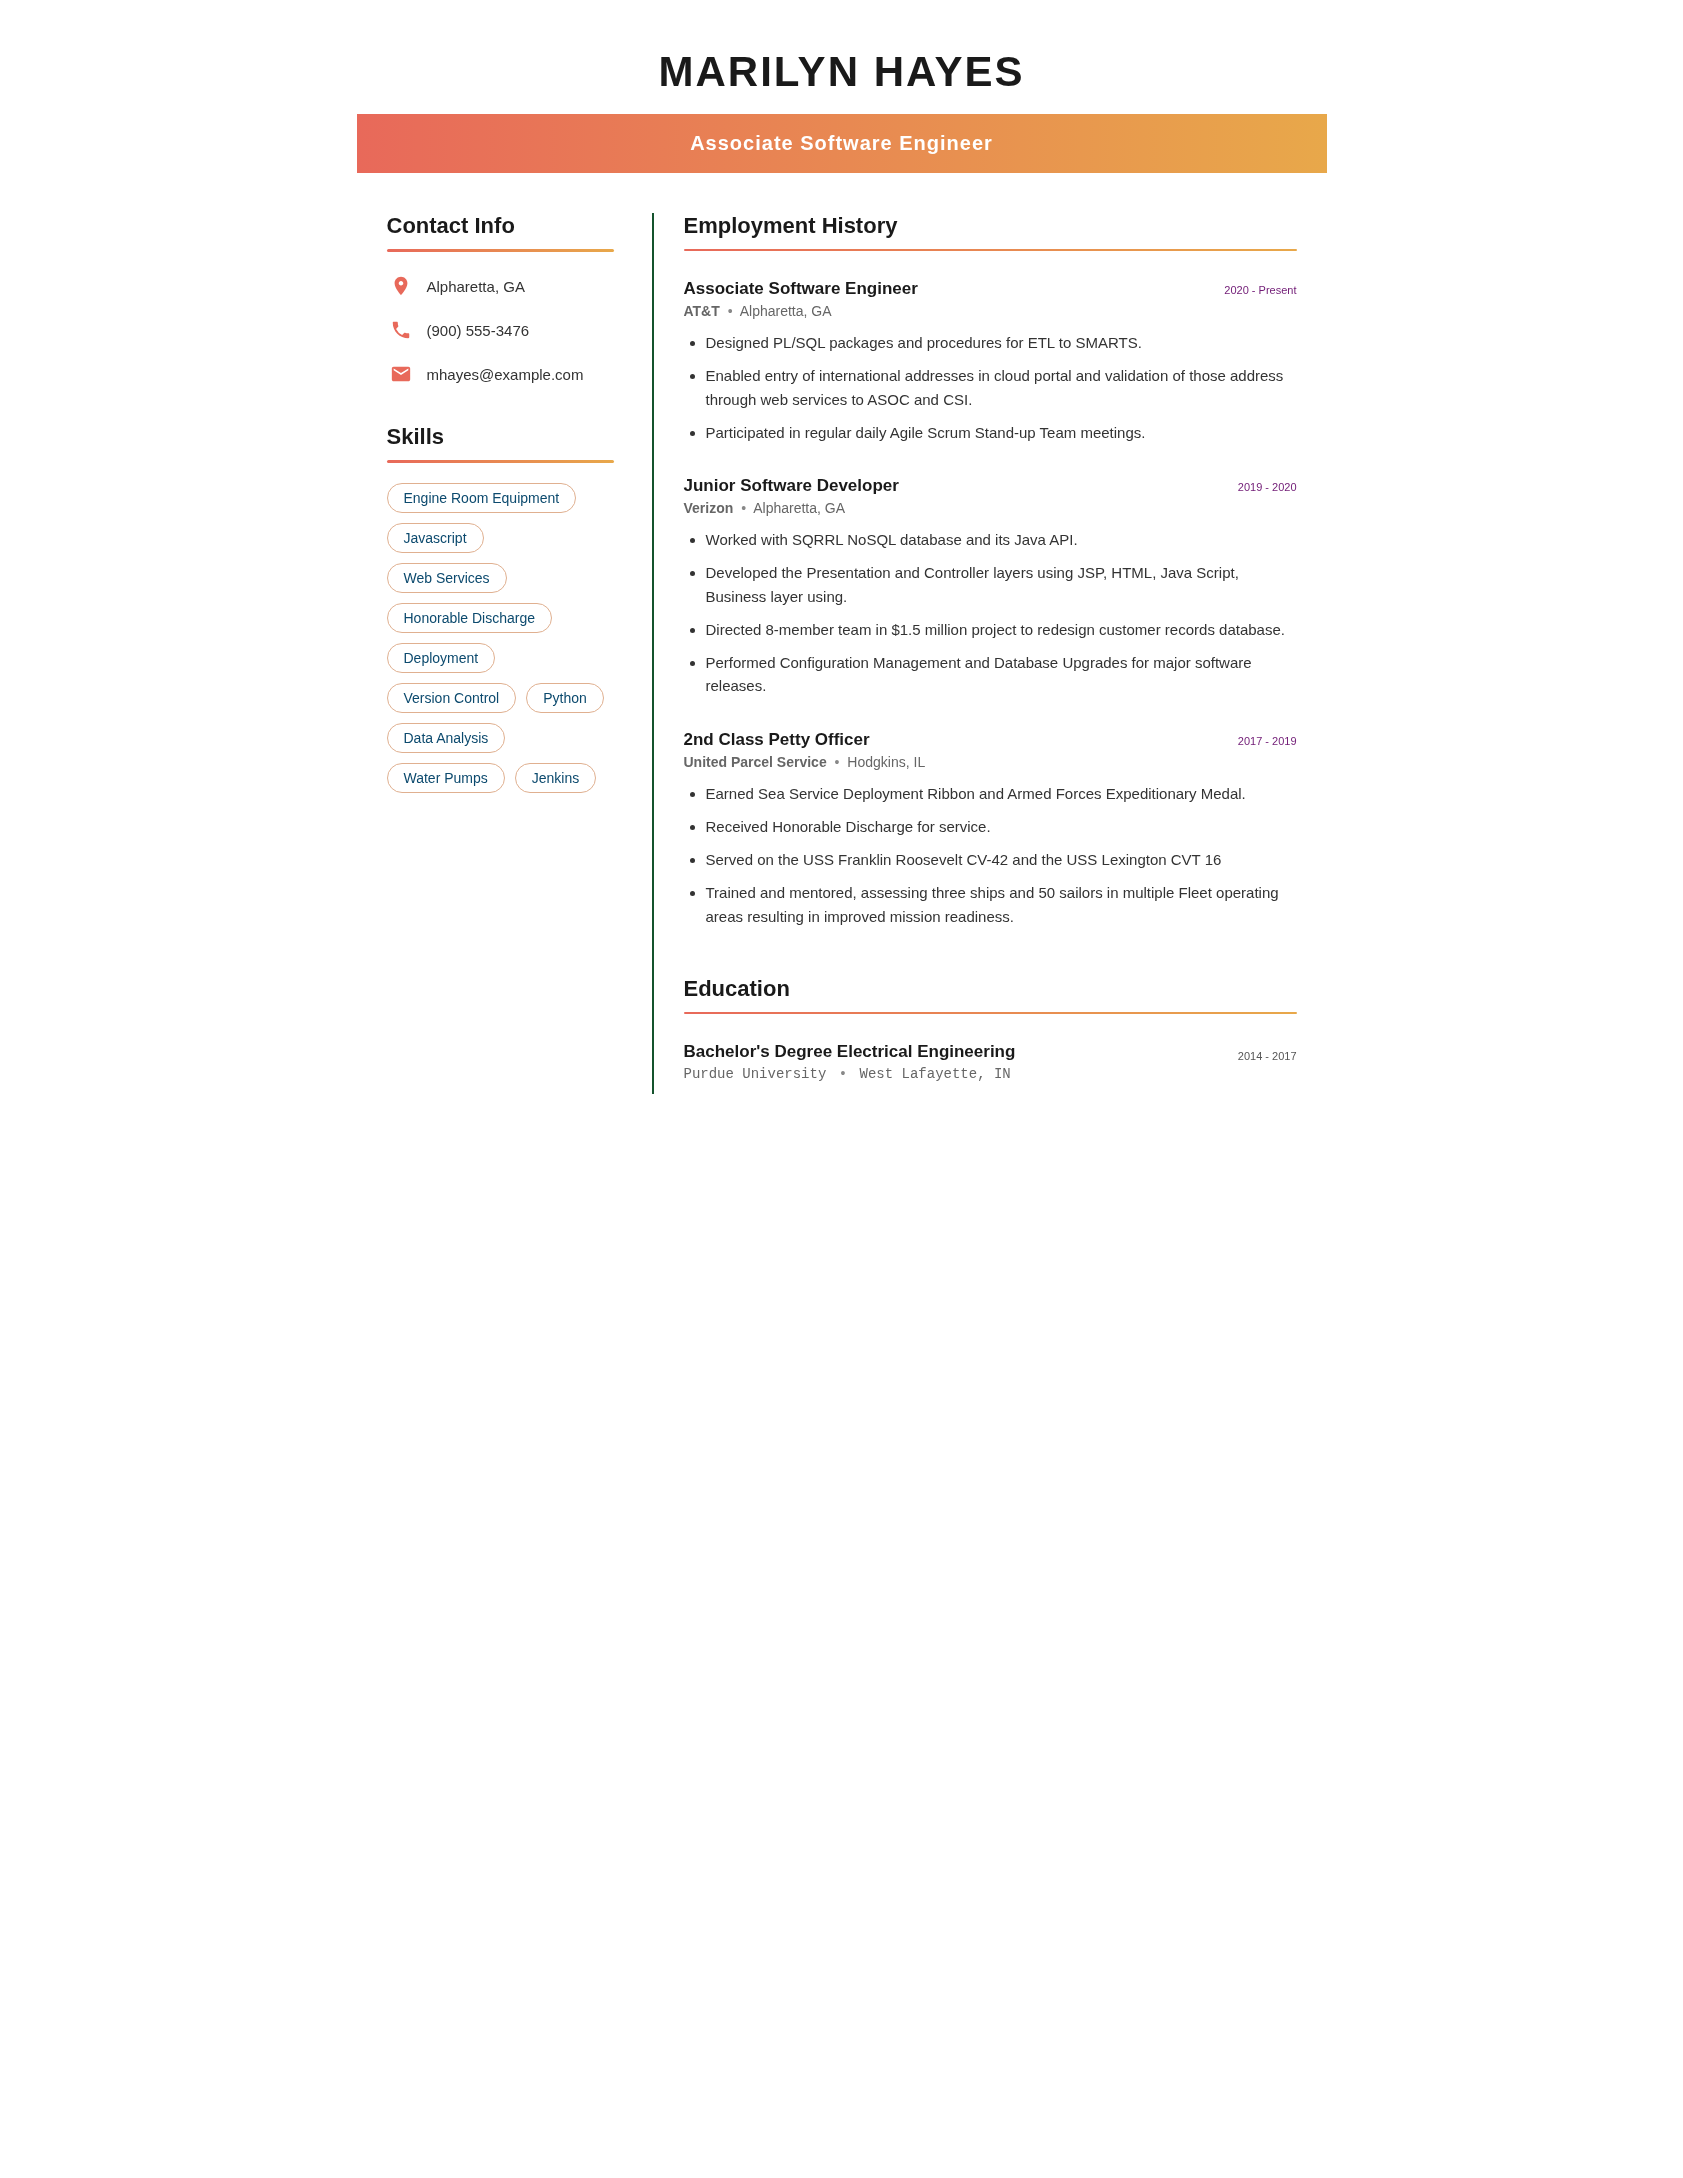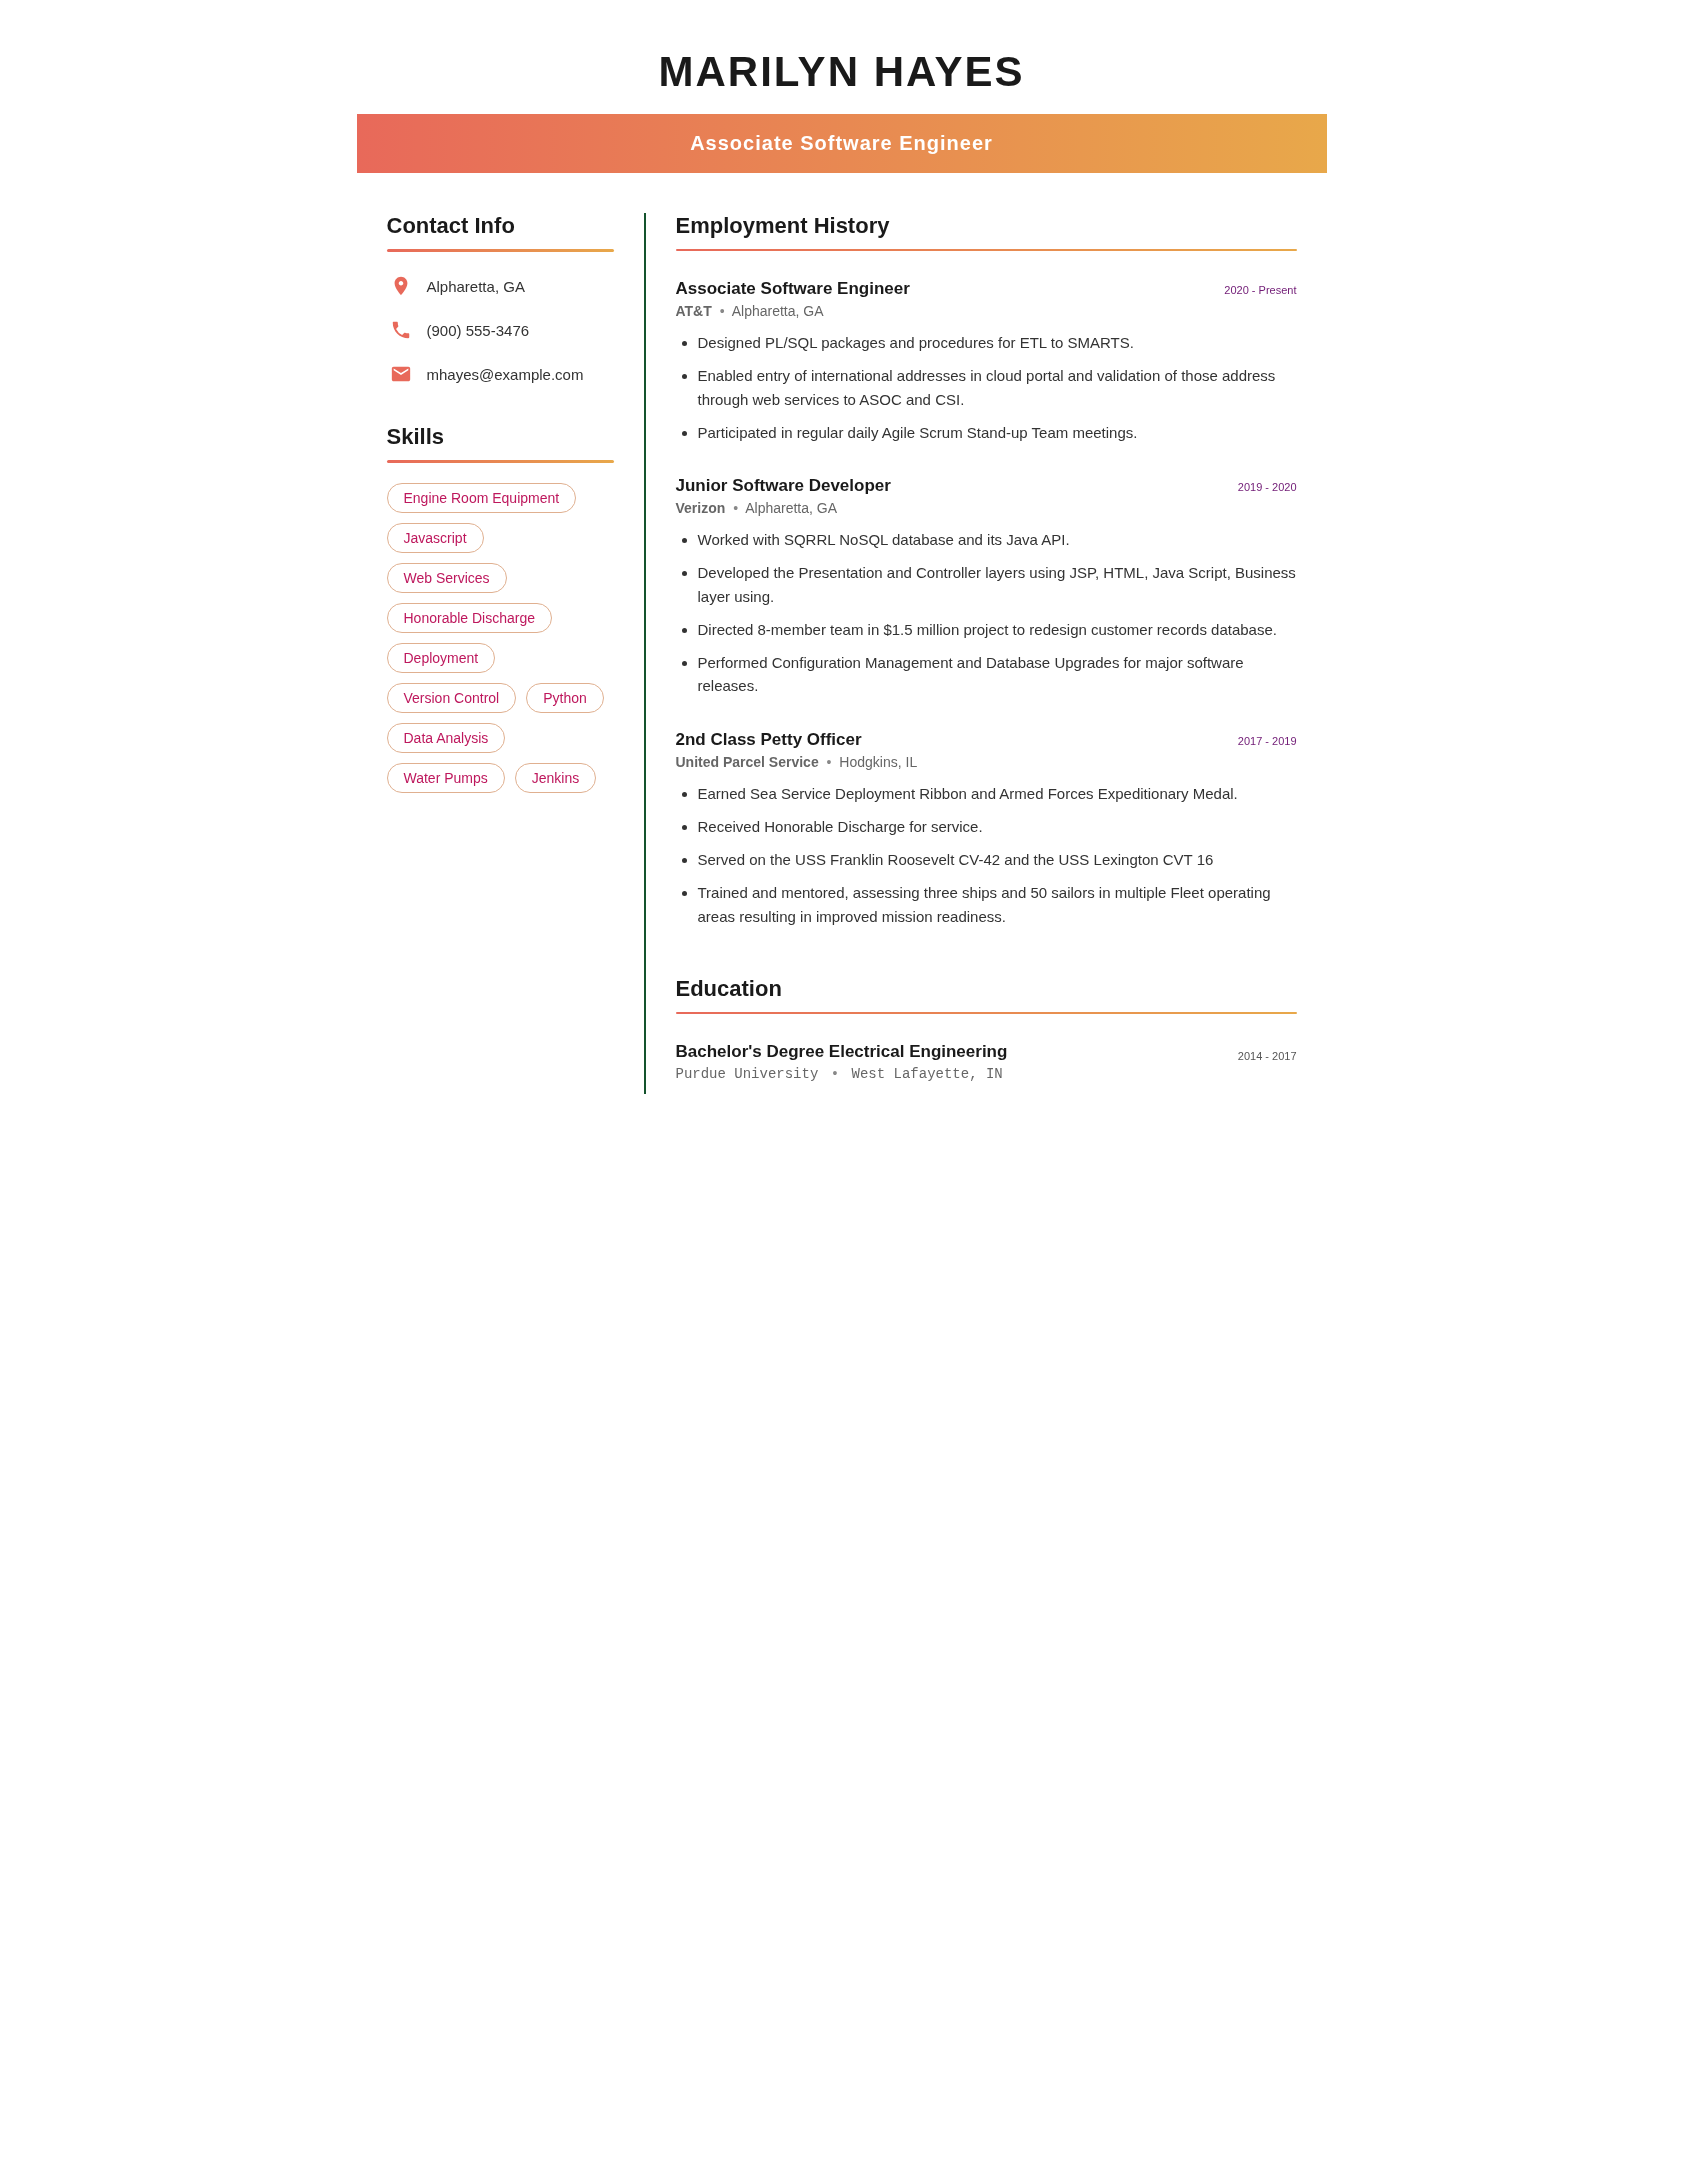--- a/index.html
+++ b/index.html
@@ -33,21 +33,21 @@
       padding: 18px 0;
       text-align: center;
       color: #fff;
       font-size: 20px;
       font-weight: 600;
       letter-spacing: 1px;
       margin-bottom: 40px;
     }
     .main-content {
       display: flex;
-      gap: 0;
+      gap: 8px;
       padding: 0 30px;
     }
     .sidebar {
       width: 257px;
       flex-shrink: 0;
       padding-right: 30px;
     }
     .section-title {
       font-size: 22px;
       font-weight: 800;
@@ -87,21 +87,21 @@
       display: flex;
       flex-wrap: wrap;
       gap: 10px;
       margin-top: 4px;
     }
     .skill-tag {
       border: 1.5px solid #e0b090;
       border-radius: 20px;
       padding: 6px 16px;
       font-size: 14px;
-      color: #be185d;
+      color: #0c4a6e;
       background: #fff;
       white-space: nowrap;
     }
     .main-section {
       flex: 1;
       padding-left: 30px;
       border-left: 2px solid #14532d;
     }
     .main-divider {
       height: 2px;

